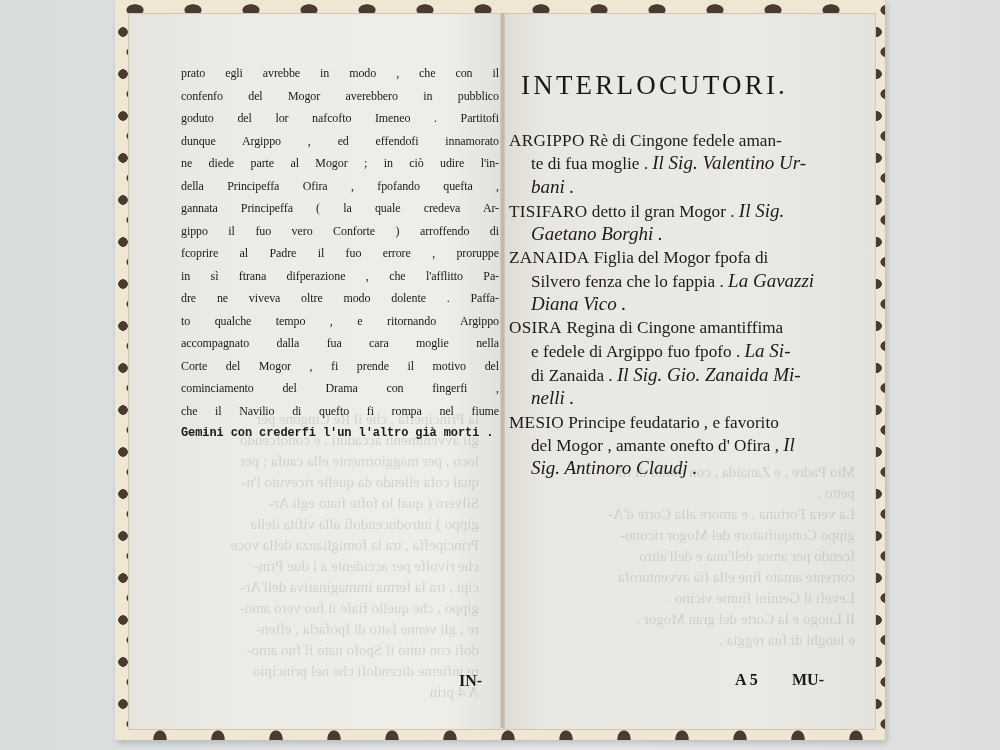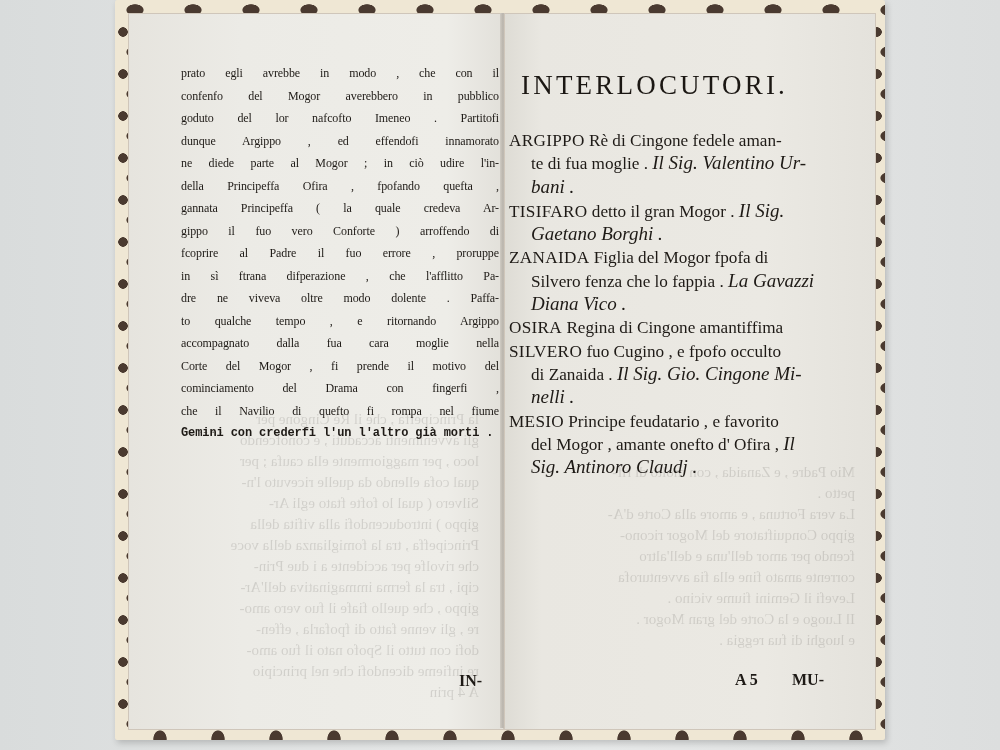--- a/index.html
+++ b/index.html
@@ -146,25 +146,25 @@
     </div>
 
     <div class="entry">
       <span class="ln"><span class="role">ZANAIDA</span><span> Figlia del Mogor fpofa di</span></span>
       <span class="ln indent"><span>Silvero fenza che lo fappia . </span><span class="actor">La Gavazzi</span></span>
       <span class="ln indent"><span class="actor">Diana Vico .</span></span>
     </div>
 
     <div class="entry">
       <span class="ln"><span class="role">OSIRA</span><span> Regina di Cingone amantiffima</span></span>
+      <span class="ln indent"><span>e fedele di Argippo fuo fpofo . </span><span class="actor">La Si-</span></span>
     </div>
 
     <div class="entry">
-      <span class="ln"><span class="role">SILVERO</span><span> fuo Cugino , e fpofo occulto</span></span>
-      <span class="ln indent"><span>di Zanaida . </span><span class="actor">Il Sig. Gio. Cingone Mi-</span></span>
+      <span class="ln indent"><span>di Zanaida . </span><span class="actor">Il Sig. Gio. Zanaida Mi-</span></span>
       <span class="ln indent"><span class="actor">nelli .</span></span>
     </div>
 
     <div class="entry">
       <span class="ln"><span class="role">MESIO</span><span> Principe feudatario , e favorito</span></span>
       <span class="ln indent"><span>del Mogor , amante onefto d' Ofira , </span><span class="actor">Il</span></span>
       <span class="ln indent"><span class="actor">Sig. Antinoro Claudj .</span></span>
     </div>
   </div>
 

